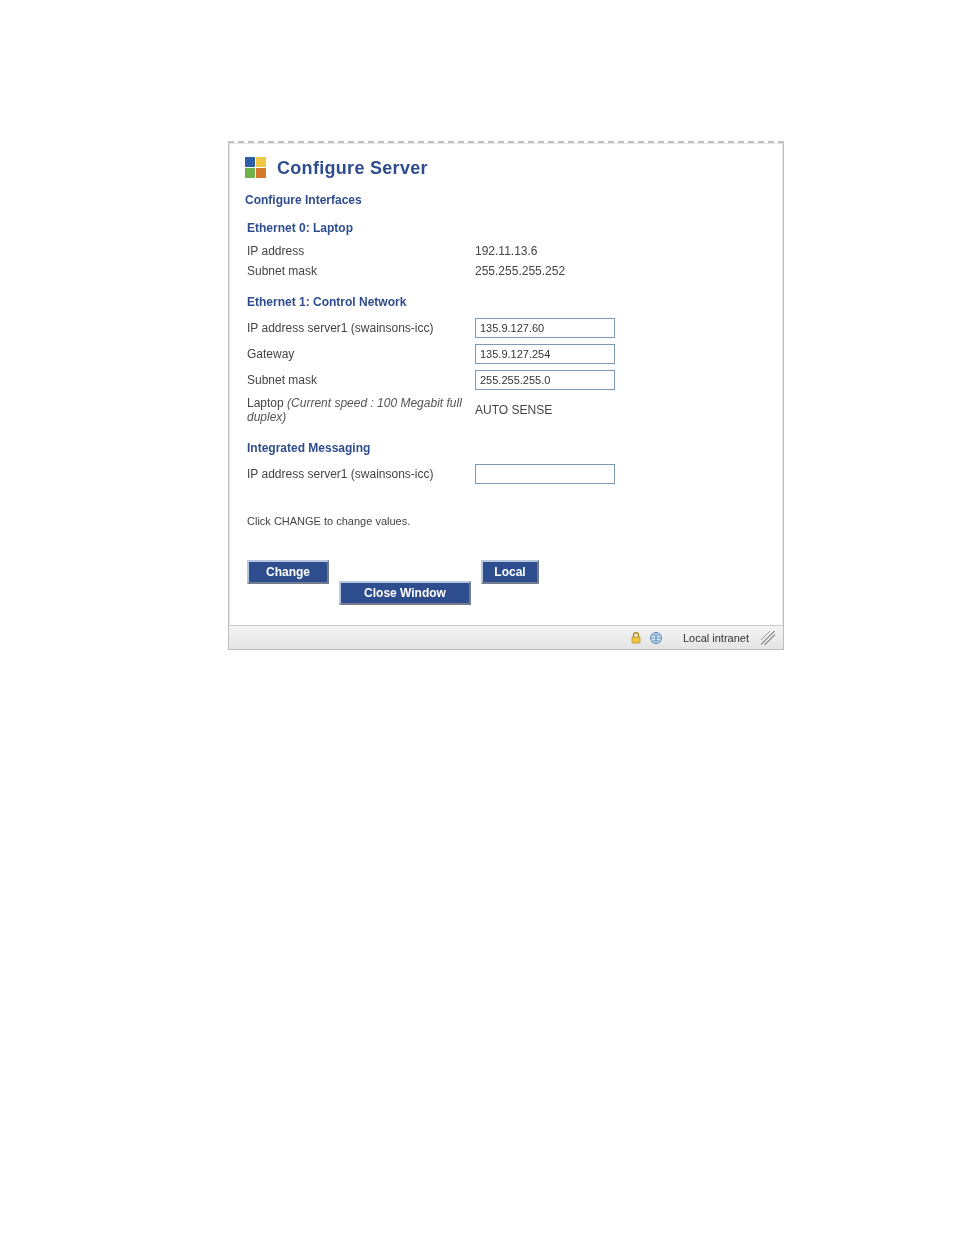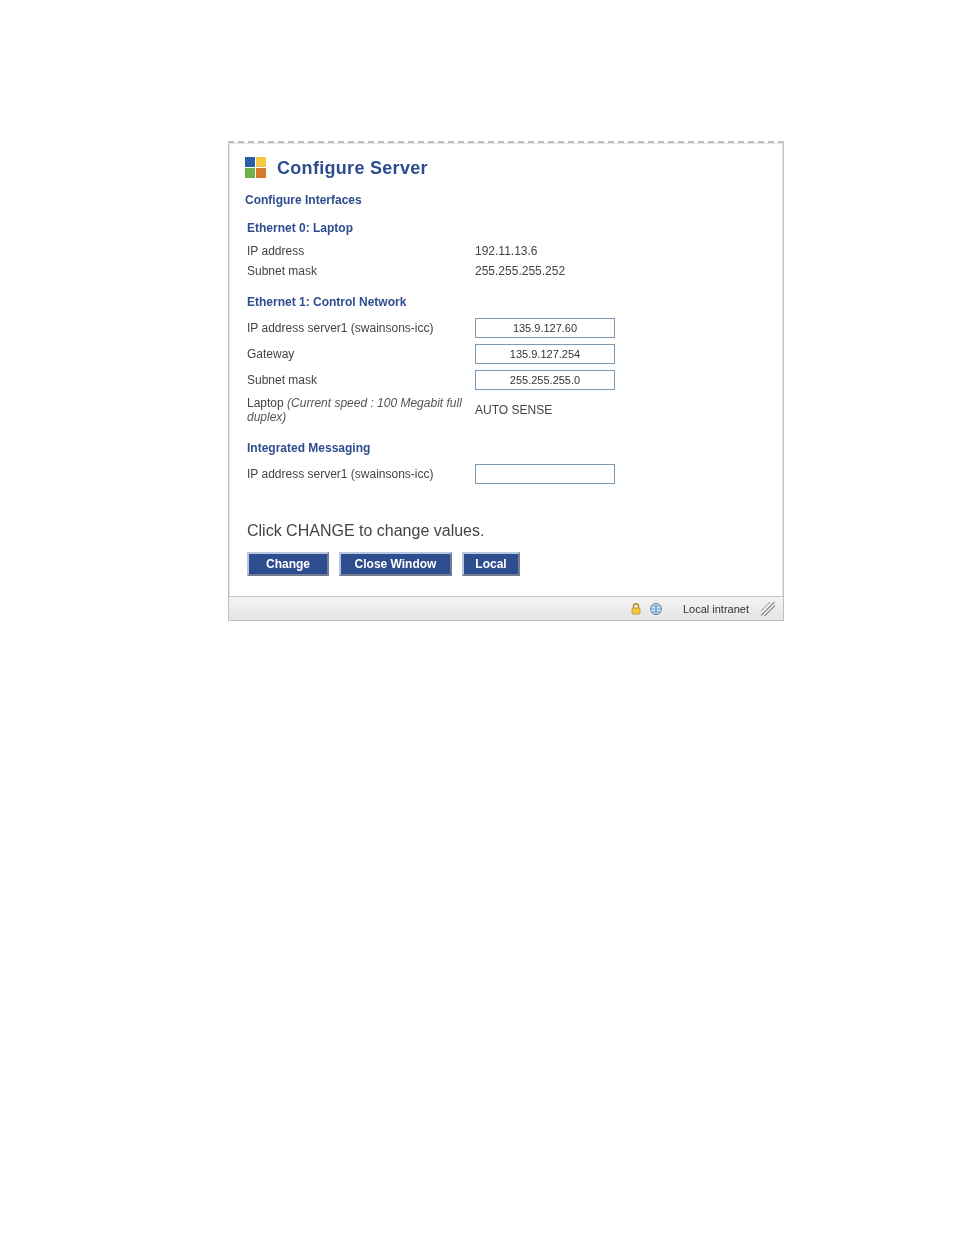--- a/index.html
+++ b/index.html
@@ -78,29 +78,28 @@
   .val-static {
     font-size: 12px;
     color: #444;
   }
   input.ipbox {
     width: 140px;
     height: 20px;
     font-family: Verdana, Arial, sans-serif;
     font-size: 11px;
     color: #333;
-    padding: 1px 20px;
+    padding: 1px 4px;
     border: 1px solid #7a9ab8;
     background: #fff;
-    text-align: center;
   }
   .instruct {
-    font-size: 16px;
+    font-size: 11px;
     color: #444;
-    margin: 35px 0 12px 2px;
+    margin: 28px 0 12px 2px;
   }
   .button-row {
     display: flex;
     gap: 10px;
     margin: 6px 0 10px 2px;
     align-items: center;
   }
   .btn {
     background: #2e4d8f;
     color: #ffffff;
@@ -108,21 +107,21 @@
     font-weight: bold;
     border: 2px outset #b9c6e0;
     padding: 4px 10px;
     height: 24px;
     cursor: pointer;
     display: inline-flex;
     align-items: center;
     justify-content: center;
     font-family: Verdana, Arial, sans-serif;
   }
-  .btn-wide { width: 113px; }
+  .btn-wide { width: 132px; margin-top: 42px; }
   .btn-med { width: 82px; }
   .btn-small { width: 58px; }
   .statusbar {
     height: 24px;
     border-top: 1px solid #c9c9c9;
     background: linear-gradient(#f4f4f4, #e4e4e4);
     display: flex;
     align-items: center;
     justify-content: flex-end;
     padding: 0 8px;

